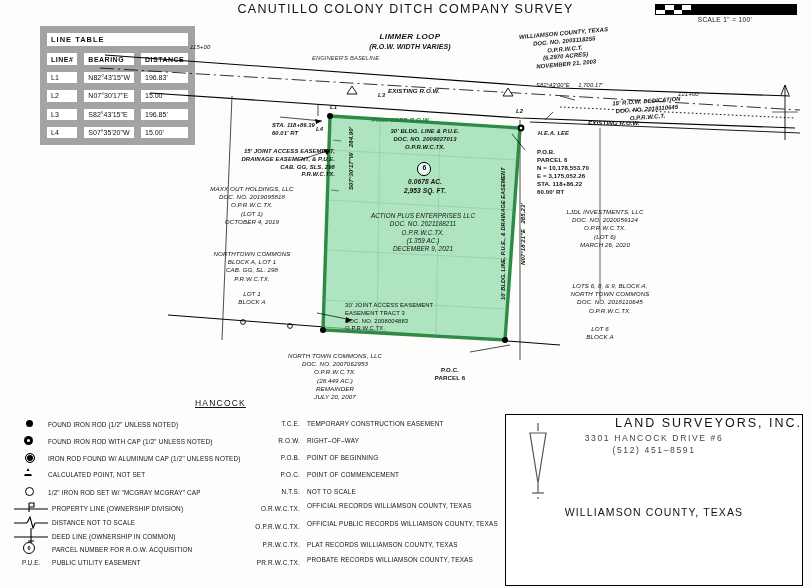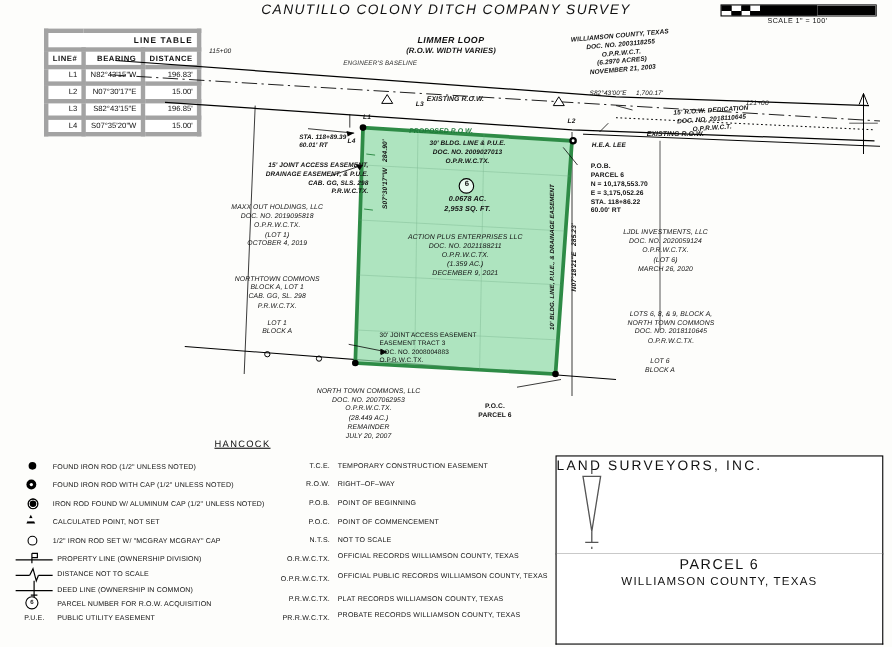--- a/index.html
+++ b/index.html
@@ -3,25 +3,25 @@
 <meta charset="utf-8">
 <style>
   html,body{margin:0;padding:0;}
   body{width:811px;height:588px;background:#fdfdfb;font-family:"Liberation Sans",sans-serif;color:#111;overflow:hidden;position:relative;}
   #sheet{position:absolute;inset:0;}
   .abs{position:absolute;}
   .ctr{text-align:center;}
   .rt{text-align:right;}
   
   #line-table{left:40px;top:26px;border:1.6px solid #000;border-collapse:collapse;background:#fff;}
-  #line-table td,#line-table th{border:4px solid #a3a3a3;font-size:7px;padding:2.2px 4px;text-align:right;font-weight:normal;}
+  #line-table td,#line-table th{border:7px solid #a3a3a3;font-size:7px;padding:2.2px 4px;text-align:left;font-weight:normal;}
   #line-table th{font-weight:bold;letter-spacing:.5px;}
   #line-table .hdr{letter-spacing:1px;font-weight:bold;font-size:7.5px;}
   
-  #survey-title{left:0;top:2px;width:811px;font-size:12.5px;font-style:italic;letter-spacing:1.3px;}
+  #survey-title{left:0;top:2px;width:811px;font-size:12.5px;letter-spacing:1.3px;}
   #survey-abstract{left:0;top:19px;width:811px;font-size:11.5px;font-style:italic;letter-spacing:1.2px;}
   
   #scale-wrap{left:655px;top:4px;width:140px;}
   #scale-bar{position:relative;height:9px;width:140px;border:1px solid #000;background:#fff;}
   #scale-bar .seg{position:absolute;top:0;height:9px;background:#000;}
   #scale-bar .chk{position:absolute;top:0;height:4.5px;width:8.75px;background:#000;}
   #scale-bar .chk2{position:absolute;top:4.5px;height:4.5px;width:8.75px;background:#000;}
   .scale-num{position:absolute;top:-9px;font-size:6px;}
   #scale-caption{text-align:center;font-size:6.5px;margin-top:1px;letter-spacing:.4px;}
   
@@ -36,21 +36,21 @@
   .tri i{position:absolute;left:-3px;top:2.6px;width:6px;height:0;border-bottom:3.4px solid #fff;}
   .open{width:7px;height:7px;border-radius:50%;border:1.4px solid #000;background:#fff;}
   .pcirc{width:10px;height:10px;border-radius:50%;border:1.3px solid #000;background:#fff;display:flex;align-items:center;justify-content:center;font-size:5.6px;font-weight:bold;}
   
   .ab-k{position:absolute;font-size:6.4px;text-align:right;letter-spacing:.2px;}
   .ab-v{position:absolute;font-size:6.4px;letter-spacing:.2px;line-height:1.25;}
   
   #surveyor-block{left:505px;top:414px;width:296px;height:88px;border:1.3px solid #000;background:#fff;}
   #plat-block{left:505px;top:503px;width:296px;height:82px;border:1.3px solid #000;border-top:none;background:#fff;}
   #surveyor-name1{font-size:12.5px;letter-spacing:2px;text-align:center;margin-top:6px;}
-  #surveyor-name2{font-size:12.5px;letter-spacing:2px;text-align:left;margin-top:1px;}
+  #surveyor-name2{font-size:12.5px;letter-spacing:2px;text-align:right;margin-top:1px;}
   .sv-line{font-size:8.6px;letter-spacing:1.6px;text-align:center;margin-top:2.5px;color:#444;}
   #plat-l1{font-size:13px;letter-spacing:1.4px;text-align:center;margin-top:11px;}
   #plat-l2{font-size:13px;letter-spacing:1.4px;text-align:center;margin-top:2px;}
   #plat-l3{font-size:10.5px;letter-spacing:1.1px;text-align:center;margin-top:5px;}
   #plat-l4{font-size:10.5px;letter-spacing:1.1px;text-align:center;margin-top:3px;}
   
   .ann{position:absolute;font-size:6.2px;font-style:italic;line-height:1.32;letter-spacing:.1px;white-space:pre;}
   .ann.b{font-style:normal;}
   .rot-l{transform-origin:0 0;}
 </style>
@@ -350,20 +350,21 @@
 
   <div class="abs" id="surveyor-block">
     <svg style="position:absolute;left:12px;top:6px" width="40" height="78">
       <path d="M20,2 L20,10" stroke="#555" stroke-width="1.2"></path>
       <path d="M12,12 L28,12 L20,62 Z" fill="none" stroke="#555" stroke-width="1.2"></path>
       <path d="M20,62 L20,72" stroke="#555" stroke-width="1.2"></path>
       <path d="M14,72 L26,72" stroke="#555" stroke-width="1.2"></path>
       <path d="M20,76 L20,84" stroke="#555" stroke-width="1.2"></path>
     </svg>
     <div id="surveyor-name2">LAND  SURVEYORS,  INC.</div>
+    <div class="sv-line">3301  HANCOCK  DRIVE  #6</div>
+    <div class="sv-line">(512)  451–8591</div>
   </div>
 
   <div class="abs" id="plat-block">
-    <div id="plat-l2">PARCEL 6</div>
     <div id="plat-l4">WILLIAMSON COUNTY, TEXAS</div>
   </div>
 
 </div>
 
 </body></html>

